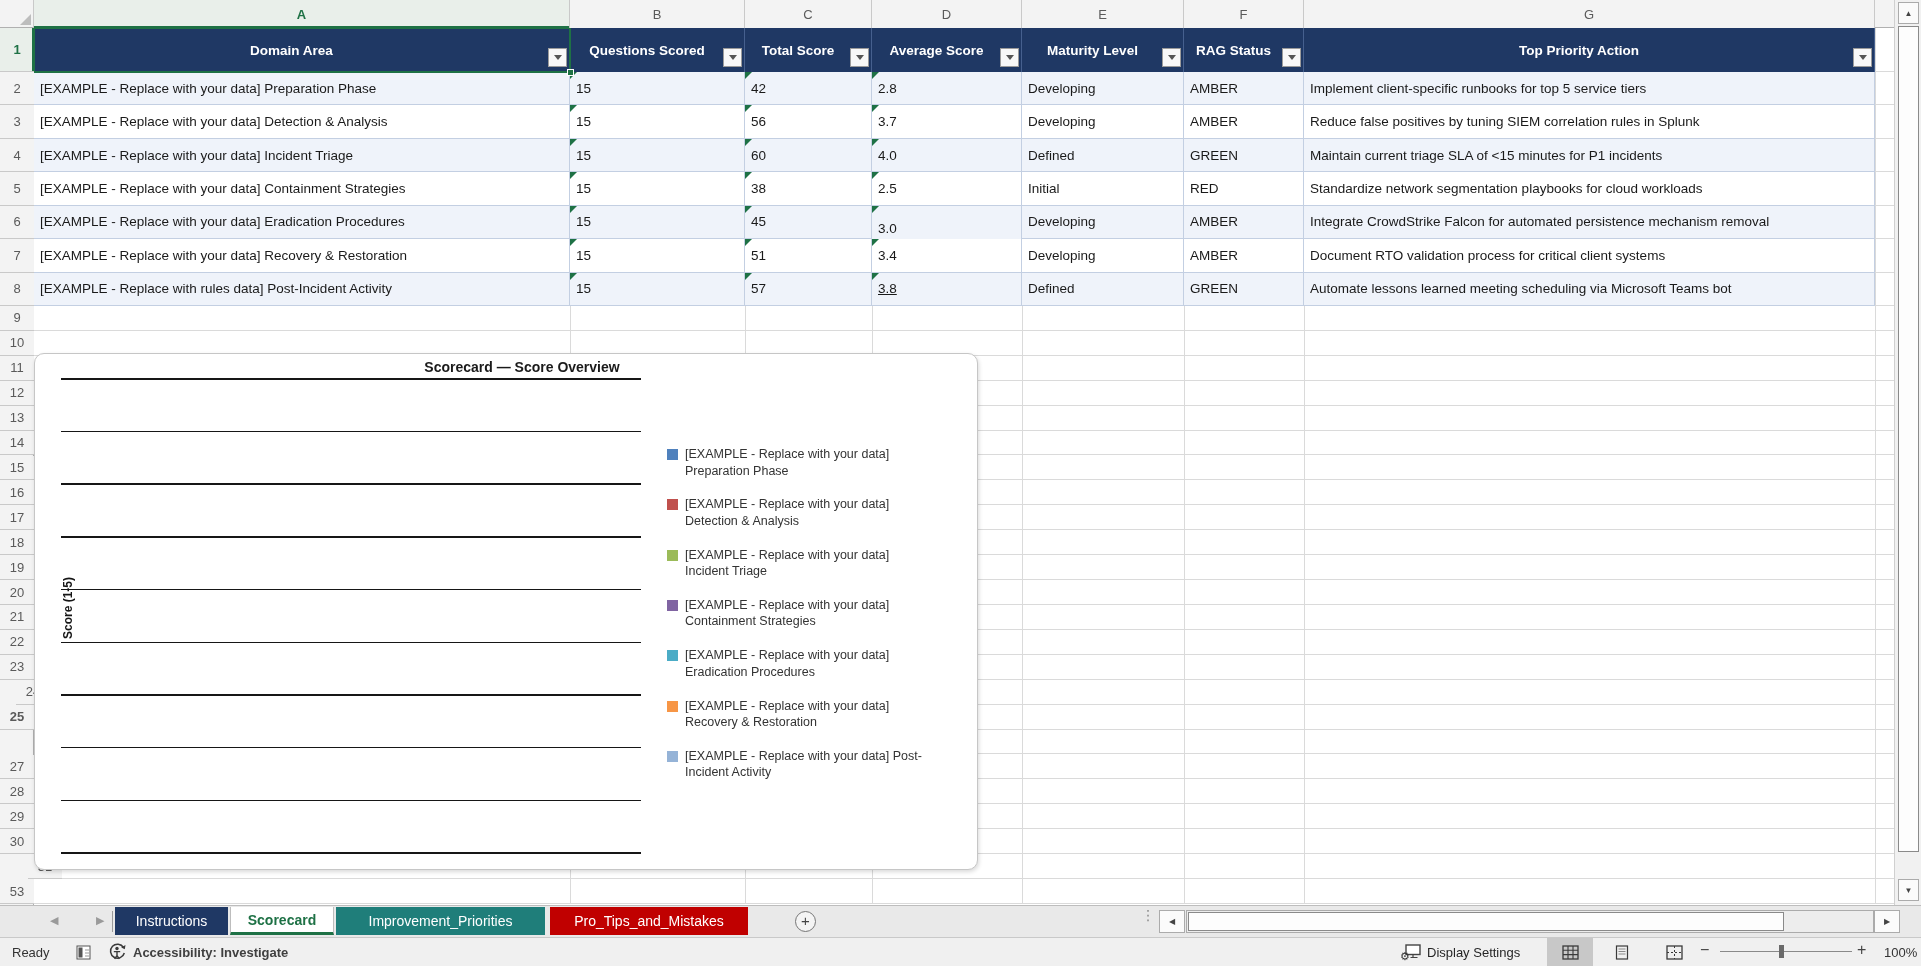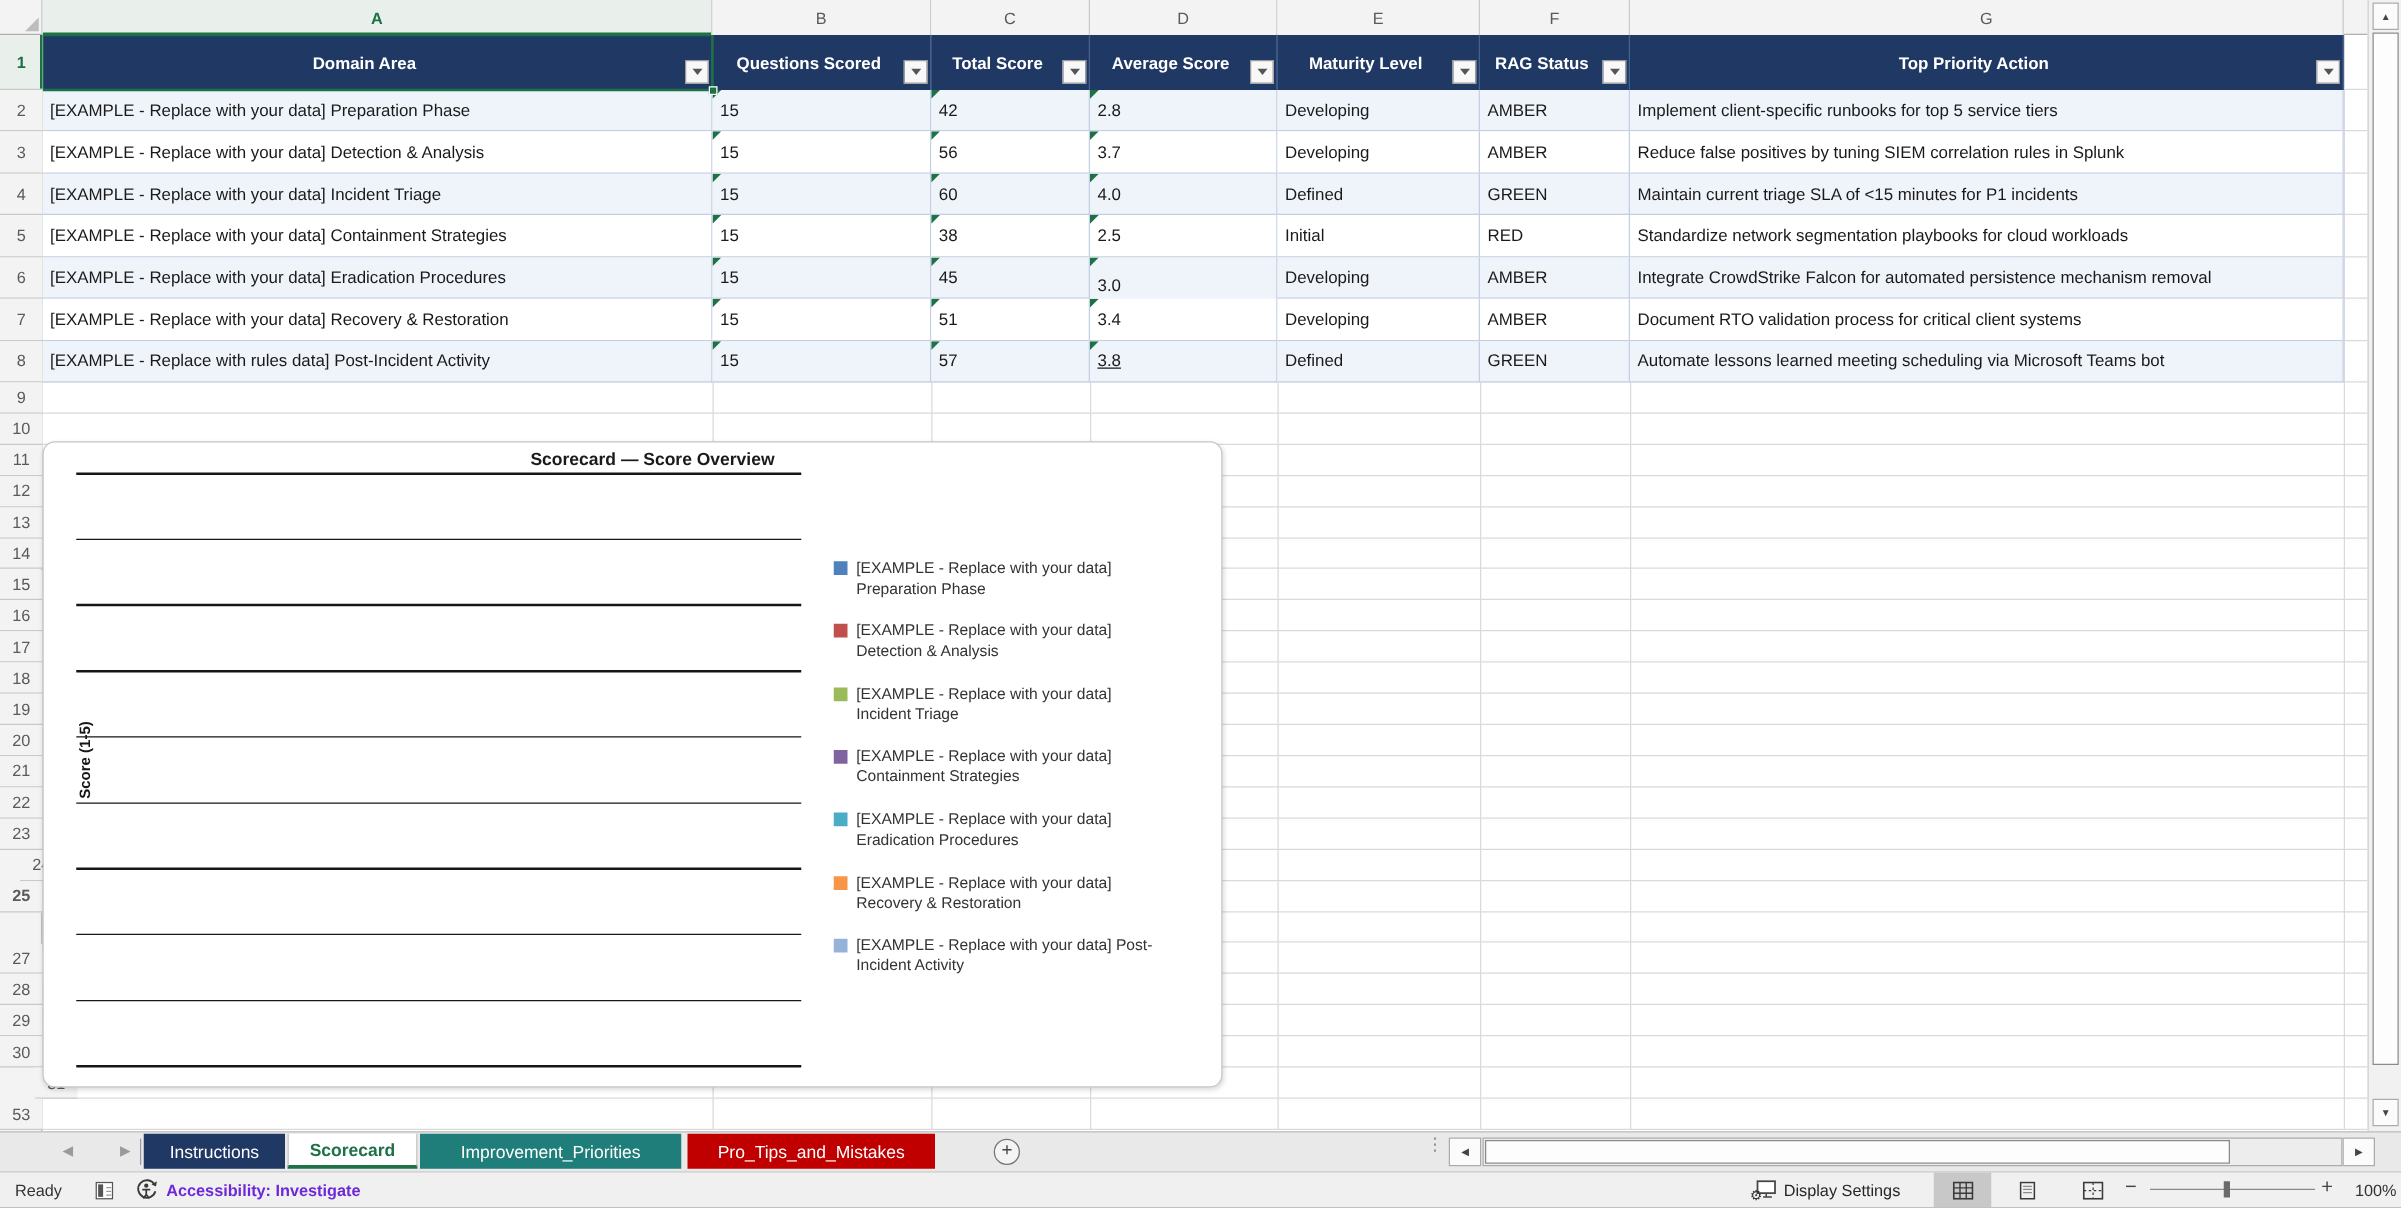--- a/index.html
+++ b/index.html
@@ -361,21 +361,21 @@
     <div class="sb-item" style="left:12px;">
       <span>Ready</span>
     </div>
     <div class="sb-item" style="left:76px;">
       <svg width="15" height="15" viewBox="0 0 15 15">
         <rect x="1" y="1" width="13" height="13" fill="#fff" stroke="#555"></rect>
         <rect x="2.5" y="2.5" width="4" height="10" fill="#555"></rect>
         <path d="M9 5h4M9 8h4M9 11h4" stroke="#999" stroke-width="1" fill="none"></path>
       </svg>
     </div>
-    <div class="sb-item" style="left:108px; font-weight:bold; color:#6d28d9;">
+    <div class="sb-item" style="left:108px; font-weight:bold; color:#404040;">
       <svg width="20" height="18" viewBox="0 0 20 18">
         <path d="M15.5 4.5 A7 7 0 1 0 16.3 10" fill="none" stroke="#3a3a3a" stroke-width="1.5"></path>
         <path d="M17.5 2 L16.8 6.2 L13.2 4.6 Z" fill="#3a3a3a"></path>
         <circle cx="9" cy="5.5" r="1.7" fill="#3a3a3a"></circle>
         <path d="M5.8 8.6 h6.4 M9 8.6 v4 M9 12.6 l-2.4 3.2 M9 12.6 l2.4 3.2" stroke="#3a3a3a" stroke-width="1.4" fill="none"></path>
       </svg>
       <span>Accessibility: Investigate</span>
     </div>
     <div class="sb-item" style="left:1402px; color:#262626;">
       <span style="position:relative; width:20px; height:16px; display:inline-block;">

